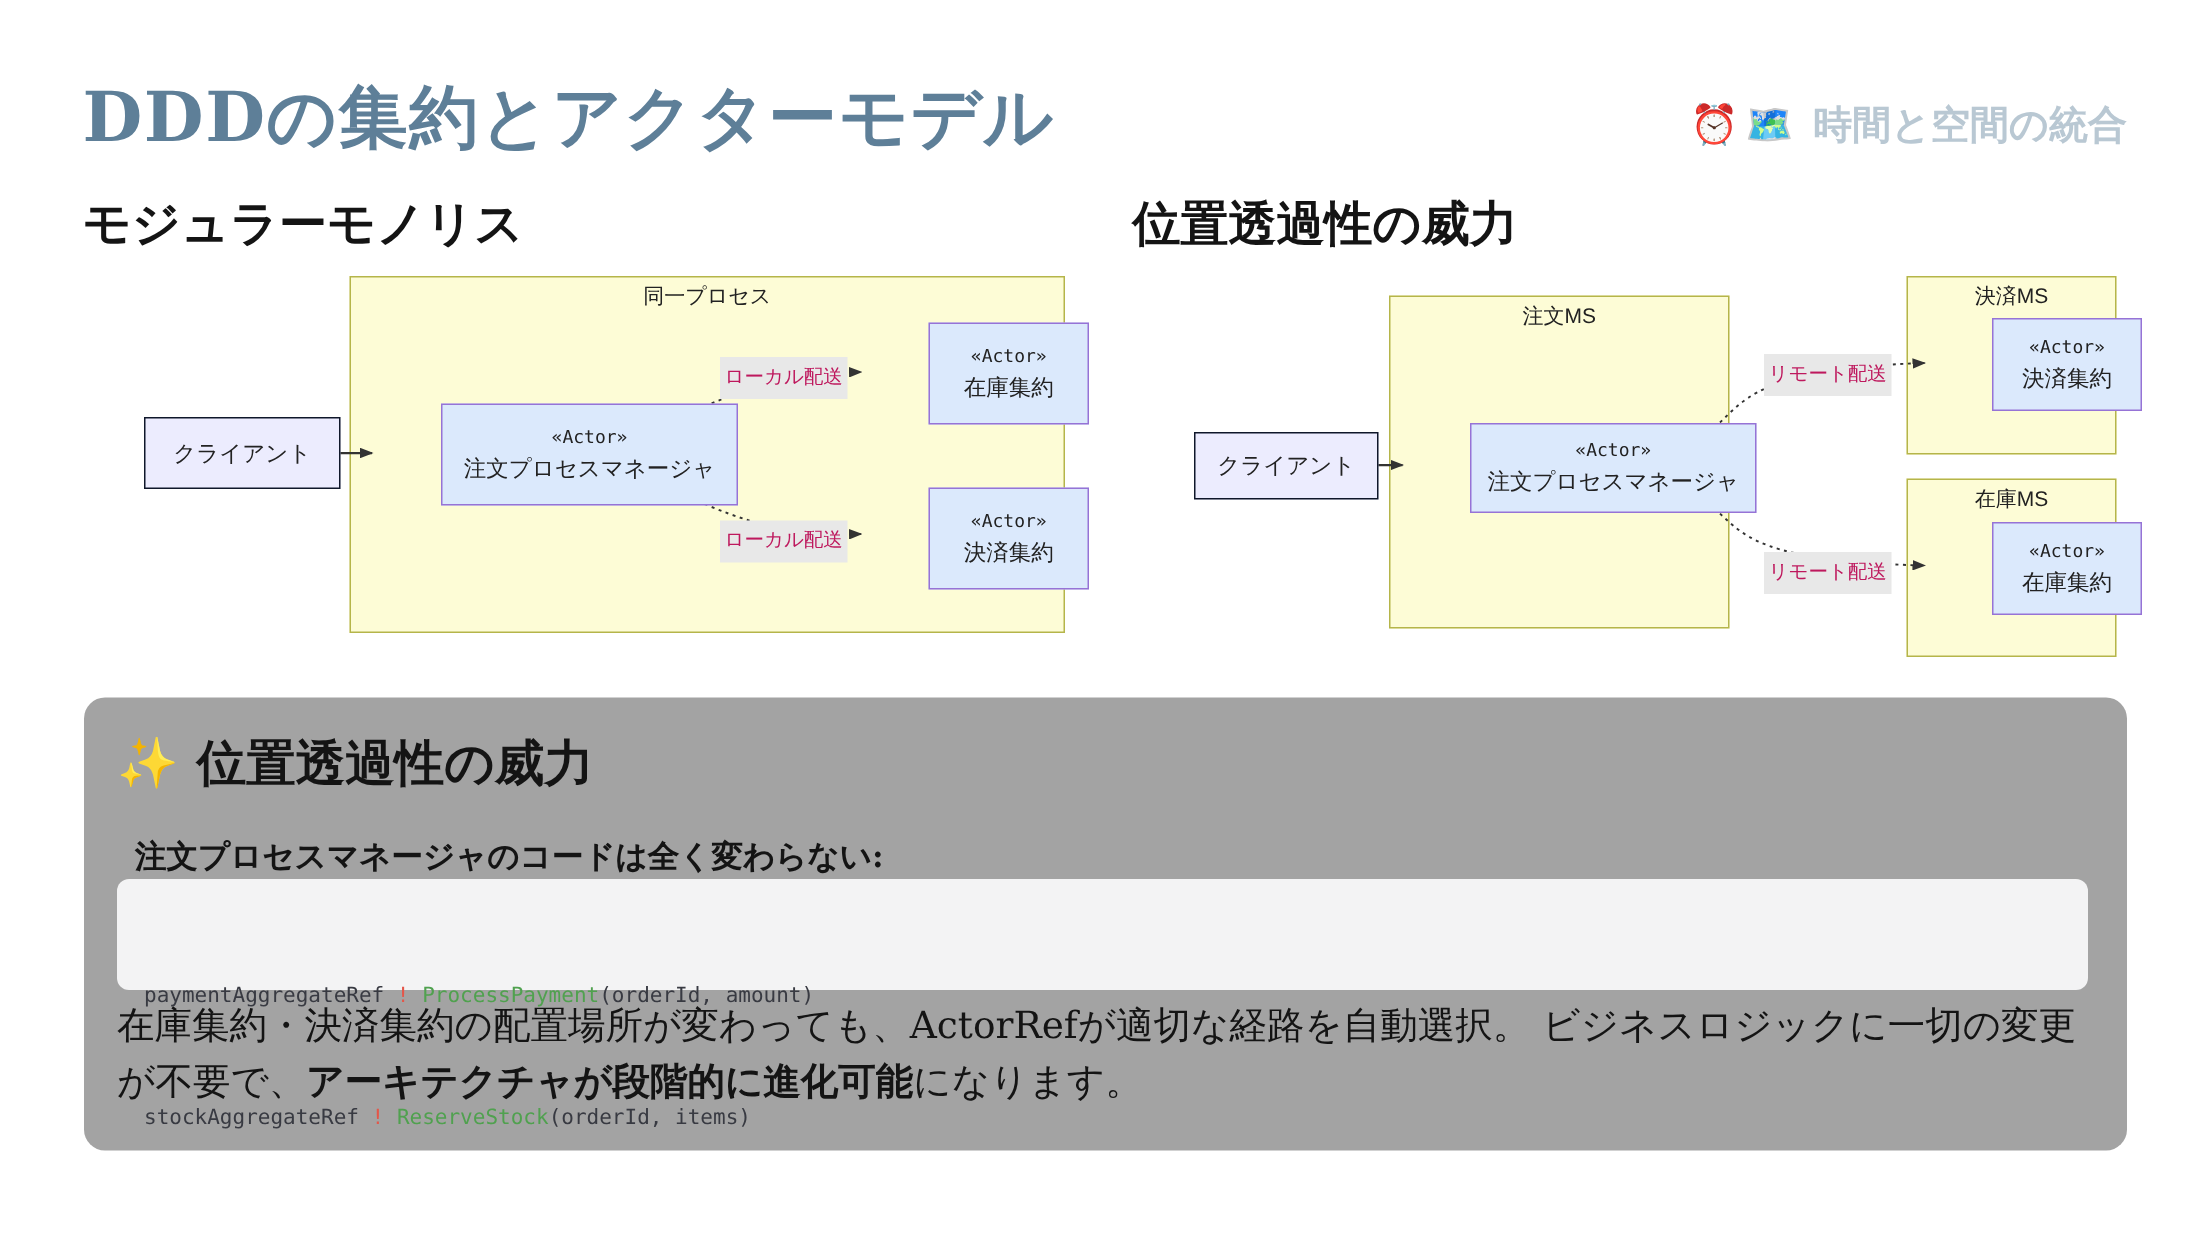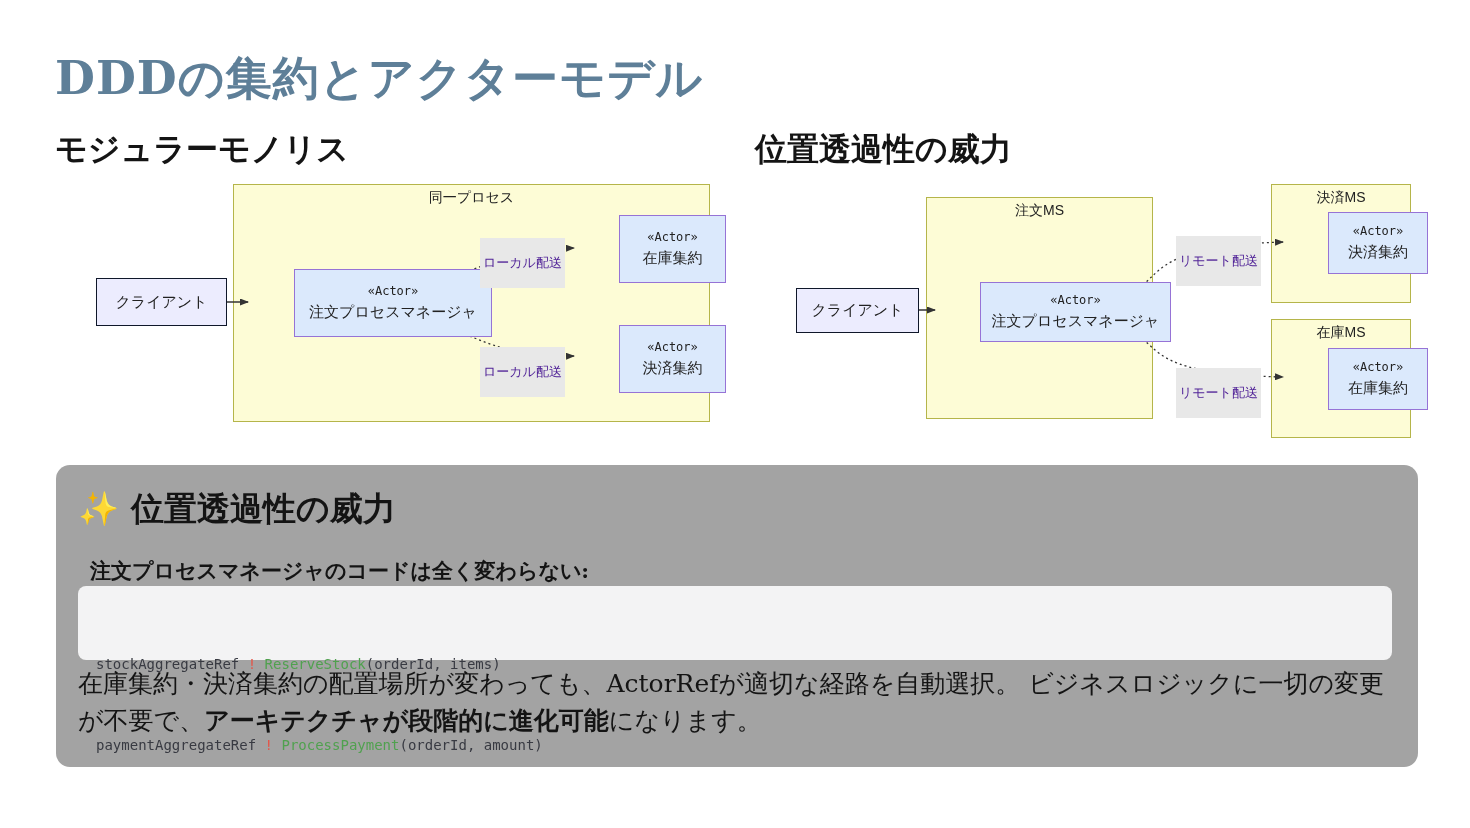--- a/index.html
+++ b/index.html
@@ -41,22 +41,22 @@
   .node {
     position:absolute; display:flex; flex-direction:column;
     align-items:center; justify-content:center; box-sizing:border-box;
     z-index:10; text-align:center;margin-left:36px;
   }
   .client-node { background:#ececfe; border:1px solid #0f172a; font-size:15px; color:#222; }
   .actor-node  { background:#dbe9fc; border:1px solid #9673d6; color:#222; }
   .stereo { font-family:"DejaVu Sans Mono","Liberation Mono",monospace; font-size:12px; margin-bottom:5px; }
   .nname  { font-size:15px; white-space:nowrap; }
   .edge-label {
-    position:absolute; z-index:10; background:#e8e8e8; color:#4c1d95;
-    font-size:13px; line-height:18px; padding:16px 3px; white-space:nowrap;
+    position:absolute; z-index:10; background:#e8e8e8; color:#be185d;
+    font-size:13px; line-height:18px; padding:5px 3px; white-space:nowrap;font-family:Liberation Mono, monospace;
   }
   svg.overlay { position:absolute; left:0; top:0; z-index:5; pointer-events:none; }
 
   
   .callout {
     position:absolute; left:56px; top:465px; width:1362px; height:302px;
     background:#a3a3a3; border-radius:14px; z-index:2;
   }
   .callout-heading {
     position:absolute; left:22px; top:22px; margin:0;
@@ -84,20 +84,24 @@
     font-size:25px; line-height:37px; color:#141414;
   }
   .callout-para strong { font-weight:700; }
 </style>
 </head>
 <body>
 
 <div class="canvas">
 
   <h1 class="page-title">DDDの集約とアクターモデル</h1>
+  <div class="corner-note">
+    <span class="emo">⏰</span><span class="emo">🗺️</span>
+    <span>時間と空間の統合</span>
+  </div>
 
   <h2 id="heading-monolith" class="section-heading">モジュラーモノリス</h2>
   <h2 id="heading-micro" class="section-heading">位置透過性の威力</h2>
 
   <div class="cluster" style="left:233px;top:184px;width:477px;height:238px">
     <div class="cluster-label">同一プロセス</div>
   </div>
 
   <div class="node client-node" style="left:60px;top:278px;width:131px;height:48px">
     <span class="nname">クライアント</span>
@@ -169,22 +173,22 @@
     <path d="M1135,333 C1162,351 1156,374 1283,377" stroke="#333333" stroke-width="1.3" stroke-dasharray="2,3" fill="none" marker-end="url(#arrow)"></path>
   </svg>
 
   <section class="callout">
     <h3 class="callout-heading">
       <span class="emo">✨</span><span>位置透過性の威力</span>
     </h3>
     <p class="callout-sub">注文プロセスマネージャのコードは全く変わらない:</p>
 
     <div class="code-block">
+      <div class="code-line"><span class="tok-plain">paymentAggregateRef </span><span class="tok-bang">!</span><span class="tok-plain"> </span><span class="tok-fn">ProcessPayment</span><span class="tok-plain">(orderId, amount)</span></div>
       <div class="code-line"><span class="tok-plain">stockAggregateRef </span><span class="tok-bang">!</span><span class="tok-plain"> </span><span class="tok-fn">ReserveStock</span><span class="tok-plain">(orderId, items)</span></div>
-      <div class="code-line"><span class="tok-plain">paymentAggregateRef </span><span class="tok-bang">!</span><span class="tok-plain"> </span><span class="tok-fn">ProcessPayment</span><span class="tok-plain">(orderId, amount)</span></div>
     </div>
 
     <p class="callout-para">
       <span>在庫集約・決済集約の配置場所が変わっても、ActorRefが適切な経路を自動選択。 ビジネスロジックに一切の変更が不要で、</span><strong>アーキテクチャが段階的に進化可能</strong><span>になります。</span>
     </p>
   </section>
 
 </div>
 
 </body></html>

